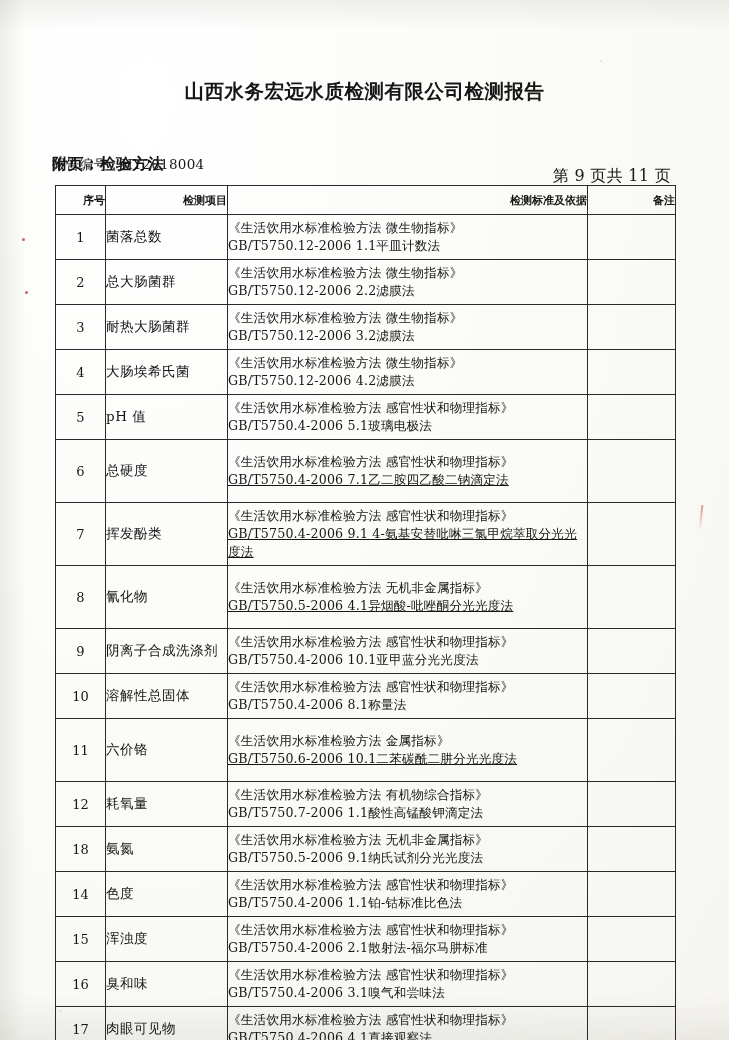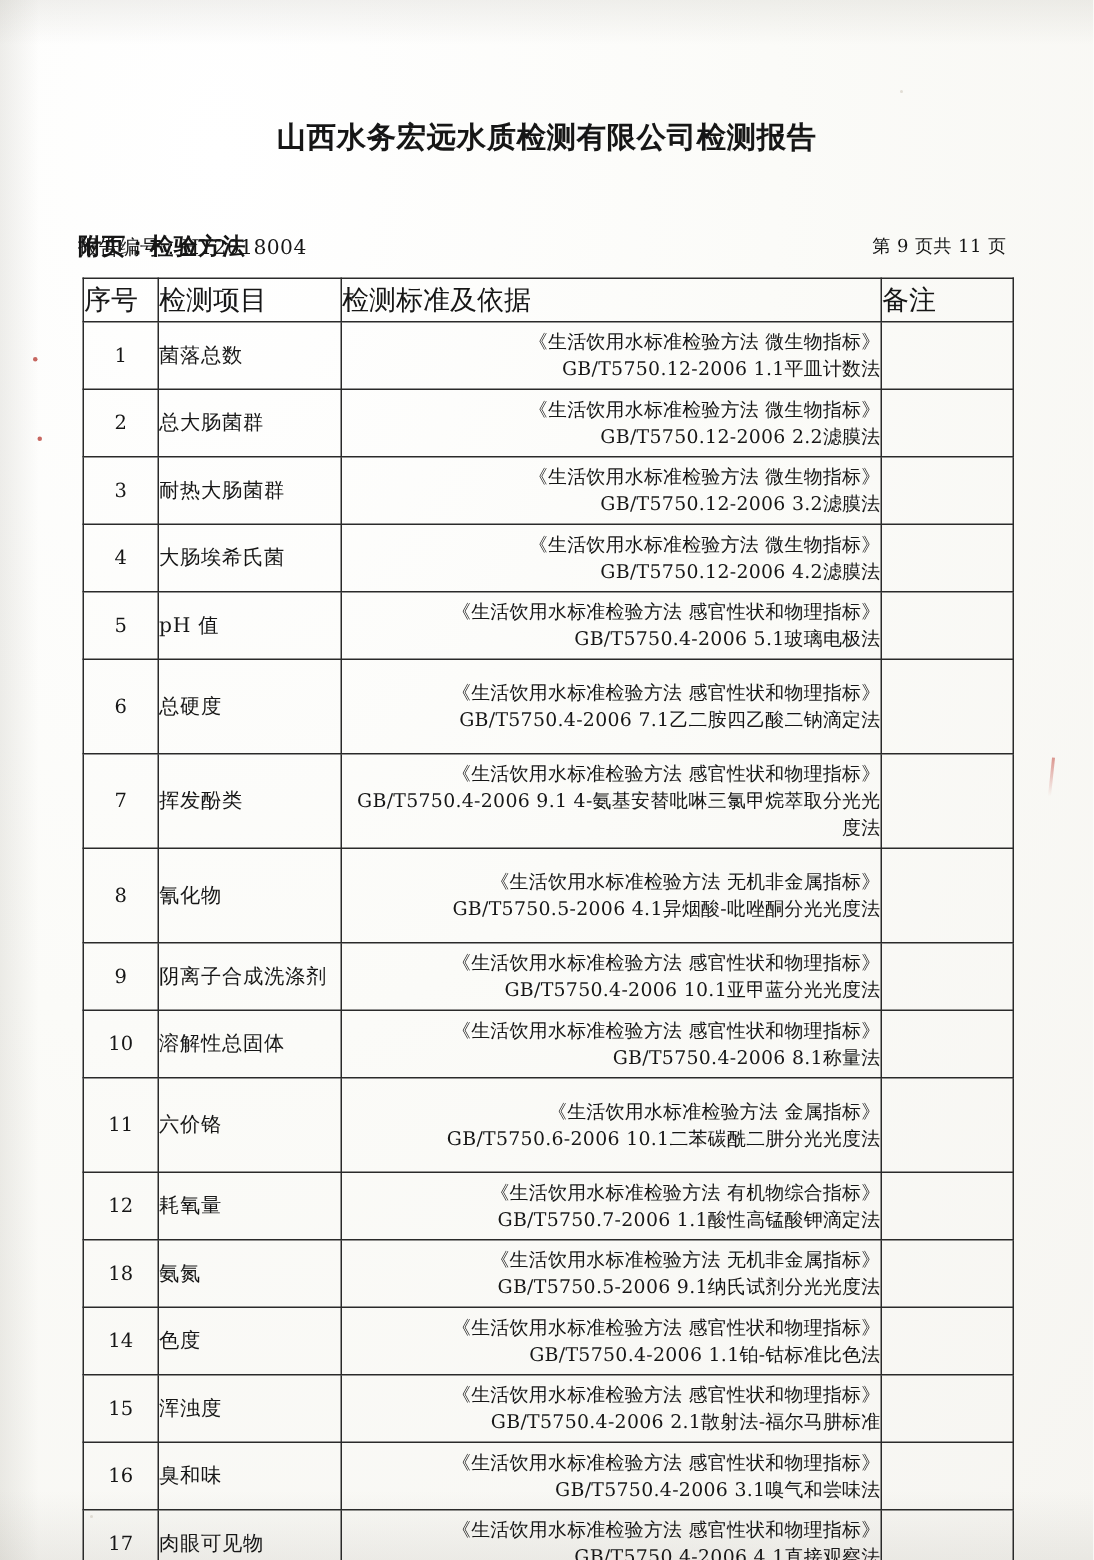--- a/index.html
+++ b/index.html
@@ -52,23 +52,23 @@
   .report-no {
     position: absolute;
     top: 156px;
     left: 52px;
     font-size: 13.5px;
     font-family: "DejaVu Serif", "Liberation Serif", serif;
     letter-spacing: .3px;
   }
   .page-no {
     position: absolute;
-    top: 156px;
+    top: 166px;
     right: 58px;
-    font-size: 12px;
+    font-size: 16px;
     letter-spacing: .3px;
   }
   table.method-table {
     position: absolute;
     top: 185px;
     left: 55px;
     width: 620px;
     border-collapse: collapse;
     table-layout: fixed;
   }
@@ -78,44 +78,43 @@
     padding: 0;
     vertical-align: middle;
   }
   col.c-no    { width: 50px; }
   col.c-item  { width: 122px; }
   col.c-std   { width: 360px; }
   col.c-note  { width: 88px; }
 
   thead th {
     height: 28px;
-    font-size: 18px;
-    font-weight: normal;
-    text-align: left;
+    font-size: 11px;
+    font-weight: bold;
+    text-align: right;
     font-family: "DejaVu Serif", "Liberation Serif", serif;
   }
   td.cell-no {
     text-align: center;
     font-size: 13px;
   }
   td.cell-item {
     text-align: left;
     font-size: 13.5px;
     letter-spacing: .5px;
   }
   td.cell-std {
     padding: 3px 5px 4px 7px;
     font-size: 12.6px;
     line-height: 1.42;
     letter-spacing: .2px;
-    text-align: right;
   }
   td.cell-note { }
   .std-line { white-space: nowrap; }
-  .std-line.wrap { white-space: normal; }
+  .std-line.wrap { white-space: normal; text-decoration: underline; }
   tr.r2 td { height: 44px; }
   tr.r3 td { height: 62px; }
 
   
   .red-mark {
     position: absolute;
     width: 3px; height: 3px;
     background: #b4342c;
     border-radius: 50%;
     opacity: .75;

